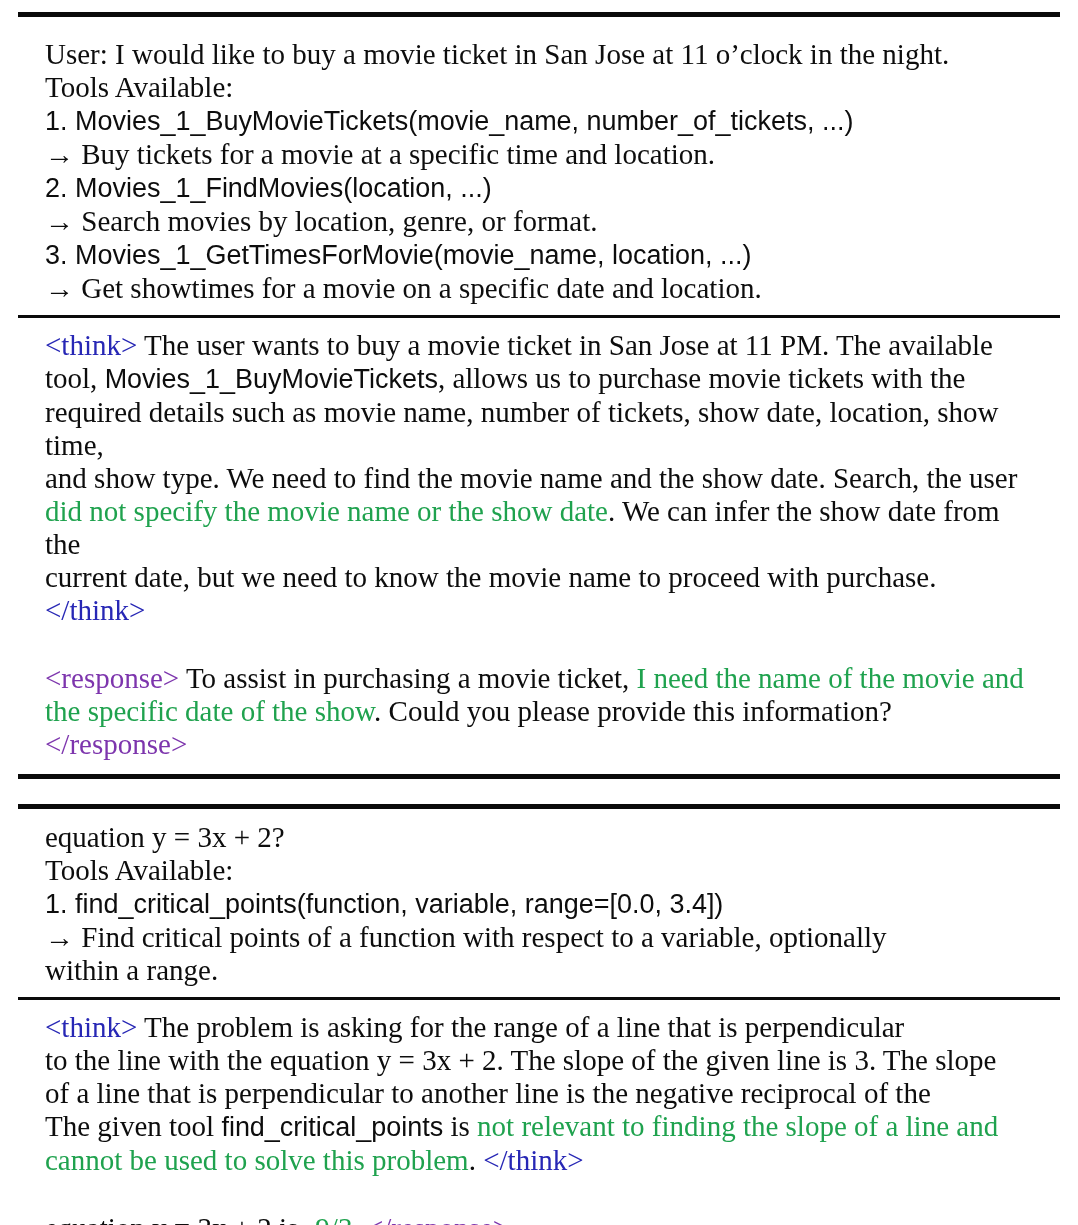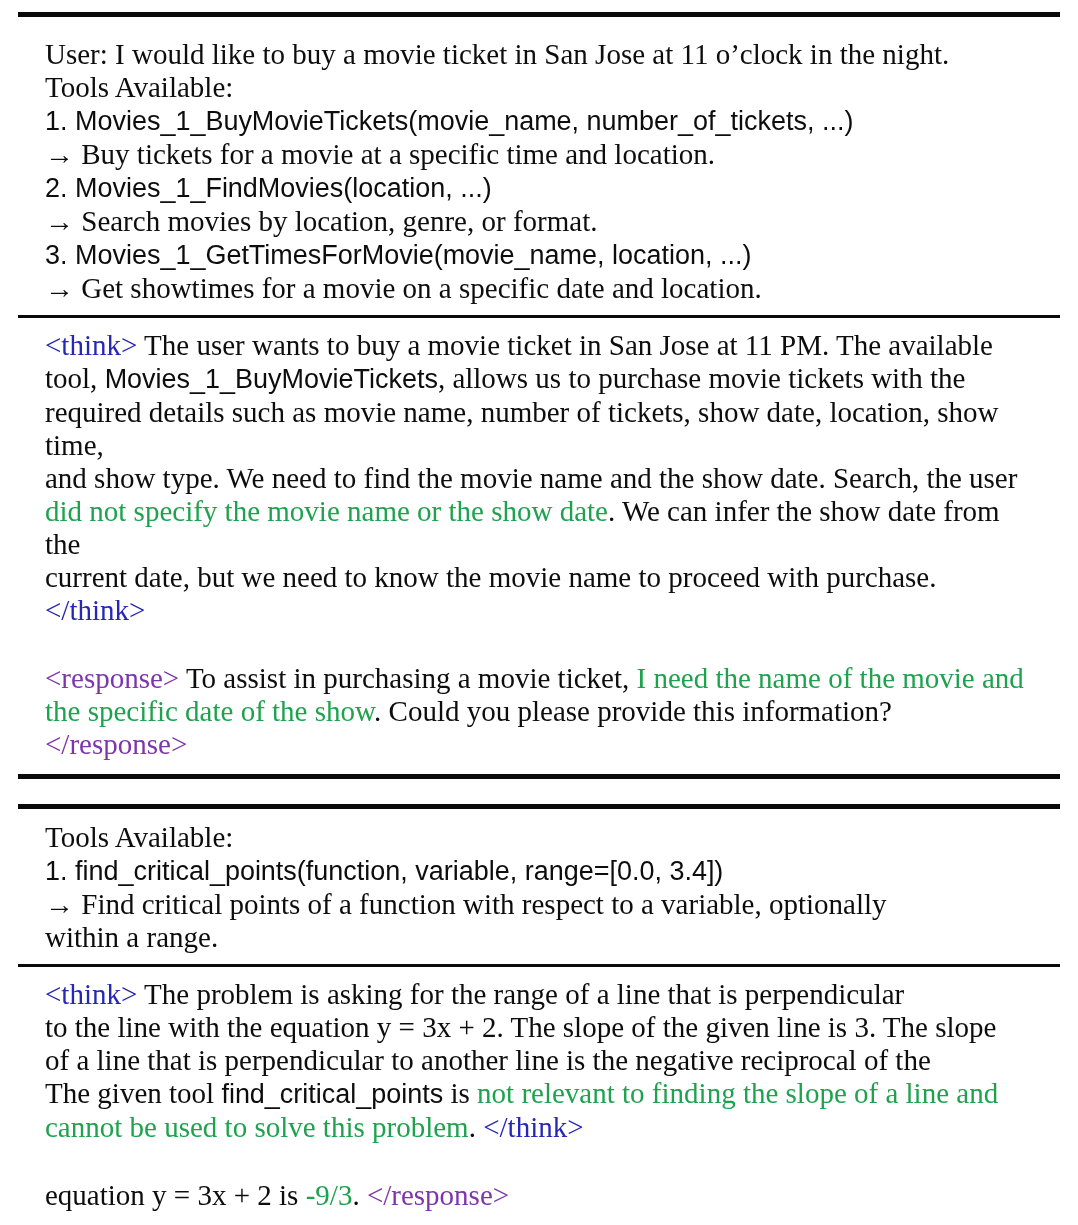--- a/index.html
+++ b/index.html
@@ -80,20 +80,21 @@
         <div class="text-line"><span class="seg-response-tag">&lt;response&gt;</span><span class="seg-plain"> To assist in purchasing a movie ticket, </span><span class="seg-green">I need the name of the movie and</span></div>
         <div class="text-line"><span class="seg-green">the specific date of the show</span><span class="seg-plain">. Could you please provide this information? </span><span class="seg-response-tag">&lt;/response&gt;</span></div>
       </div>
   </section>
 
   <div class="rule thick end-example"></div>
   <div class="rule thick start-example"></div>
 
   <section>
     <div class="block">
+        <div class="text-line"><span class="seg-plain">equation y = 3x + 2?</span></div>
         <div class="text-line"><span class="seg-plain">Tools Available:</span></div>
         <div class="text-line"><span class="seg-mono">1. find_critical_points(function, variable, range=[0.0, 3.4])</span></div>
         <div class="text-line"><span class="seg-plain">→ Find critical points of a function with respect to a variable, optionally</span></div>
         <div class="text-line"><span class="seg-plain">within a range.</span></div>
       </div>
     <div class="rule thin after-prompt"></div>
     <div class="block think-block">
         <div class="text-line"><span class="seg-think-tag">&lt;think&gt;</span><span class="seg-plain"> The problem is asking for the range of a line that is perpendicular</span></div>
         <div class="text-line"><span class="seg-plain">to the line with the equation y = 3x + 2. The slope of the given line is 3. The slope</span></div>
         <div class="text-line"><span class="seg-plain">of a line that is perpendicular to another line is the negative reciprocal of the</span></div>

